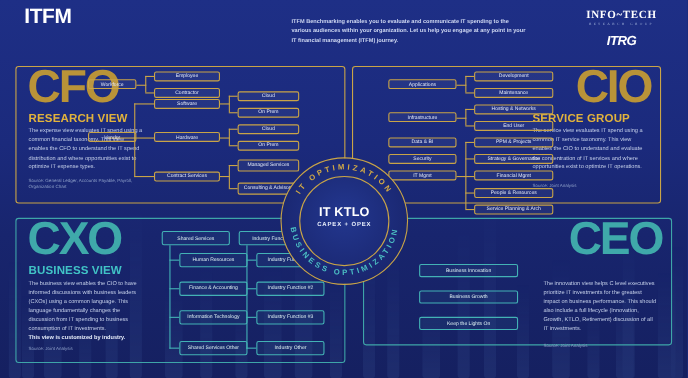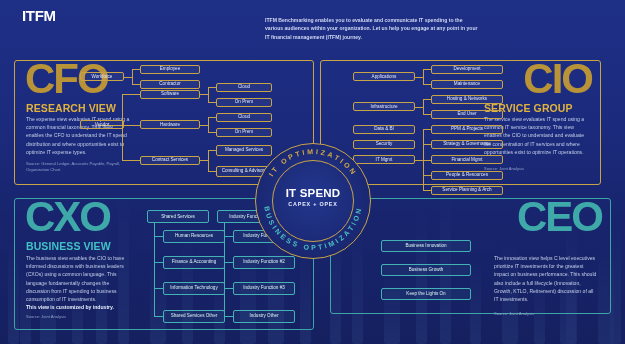--- a/index.html
+++ b/index.html
@@ -16,21 +16,21 @@
     overflow:hidden;
   }
   
   .bars{position:absolute;inset:0;opacity:.12;}
   .bars i{position:absolute;bottom:0;background:linear-gradient(180deg,rgba(120,160,230,0) 0%,rgba(120,170,235,.75) 100%);border-radius:3px;display:block;}
 
   
   .hdr{position:absolute;left:0;top:0;width:625px;height:56px;}
   .title{
     position:absolute;left:22px;top:7px;
-    color:#ffffff;font-size:15px;font-weight:bold;line-height:18px;
+    color:#ffffff;font-size:19px;font-weight:bold;line-height:18px;
     letter-spacing:-.3px;
   }
   .intro{
     position:absolute;left:265px;top:16px;width:215px;
     color:#cfd8f2;font-size:5.1px;line-height:8.4px;font-weight:bold;
   }
   .logo{position:absolute;right:8px;top:8px;width:104px;height:44px;text-align:center;}
   .logo .it{color:#ffffff;font-size:10px;font-weight:bold;letter-spacing:.6px;font-family:"Liberation Serif",serif;}
   .logo .rg{color:#9fb0d8;font-size:3.2px;letter-spacing:2.2px;margin-top:1px;font-family:"Liberation Serif",serif;}
   .logo .itrg{color:#ffffff;font-size:12px;font-weight:bold;letter-spacing:-.5px;margin-top:6px;font-style:italic;}
@@ -103,20 +103,25 @@
       <i style="left: 610px; width: 11px; height: 124px;"></i>
       <i style="left: 8px; width: 11px; height: 110px;"></i>
     </div>
 </div>
 
 <div class="hdr">
   <div class="title">
     <div>ITFM</div>
   </div>
   <div class="intro">ITFM Benchmarking enables you to evaluate and communicate IT spending to the various audiences within your organization. Let us help you engage at any point in your IT financial management (ITFM) journey.</div>
+  <div class="logo">
+    <div class="it">INFO~TECH</div>
+    <div class="rg">RESEARCH GROUP</div>
+    <div class="itrg">ITRG</div>
+  </div>
 </div>
 
 <div class="quad" id="q-cfo">
   <div class="bigword gold" style="left:10px;top:-2px;">CFO</div>
   <div class="viewttl vgold" style="left:11px;top:41px;">RESEARCH VIEW</div>
   <div class="desc" style="left:11px;top:54px;">The expense view evaluates IT spend using a common financial taxonomy. This view enables the CFO to understand the IT spend distribution and where opportunities exist to optimize IT expense types.</div>
   <div class="src" style="left:11px;top:100px;">Source: General Ledger, Accounts Payable, Payroll, Organization Chart</div>
 
   <div class="ln" style="left:109px;top:15.5px;width:9px;height:.8px;"></div>
   <div class="ln" style="left:117px;top:8px;width:.8px;height:15px;"></div>
@@ -251,15 +256,15 @@
   <div class="ring-o"></div>
   <div class="ring-i"></div>
   <svg class="arcsvg" viewBox="0 0 116 116">
     <defs>
       <path id="arcTop" d="M 11,58 A 47,47 0 0 1 105,58"></path>
       <path id="arcBot" d="M 9,58 A 49,49 0 0 0 107,58"></path>
     </defs>
     <text fill="#d3aa45"><textPath href="#arcTop" startOffset="50%" text-anchor="middle" id="arc-top-text">IT OPTIMIZATION</textPath></text>
     <text fill="#4cc0c3"><textPath href="#arcBot" startOffset="50%" text-anchor="middle" id="arc-bot-text">BUSINESS OPTIMIZATION</textPath></text>
   </svg>
-  <div class="cap spend">IT SPEND</div>
+  <div class="cap spend">IT KTLO</div>
   <div class="cap capex">CAPEX + OPEX</div>
 </div>
 
 </body></html>

